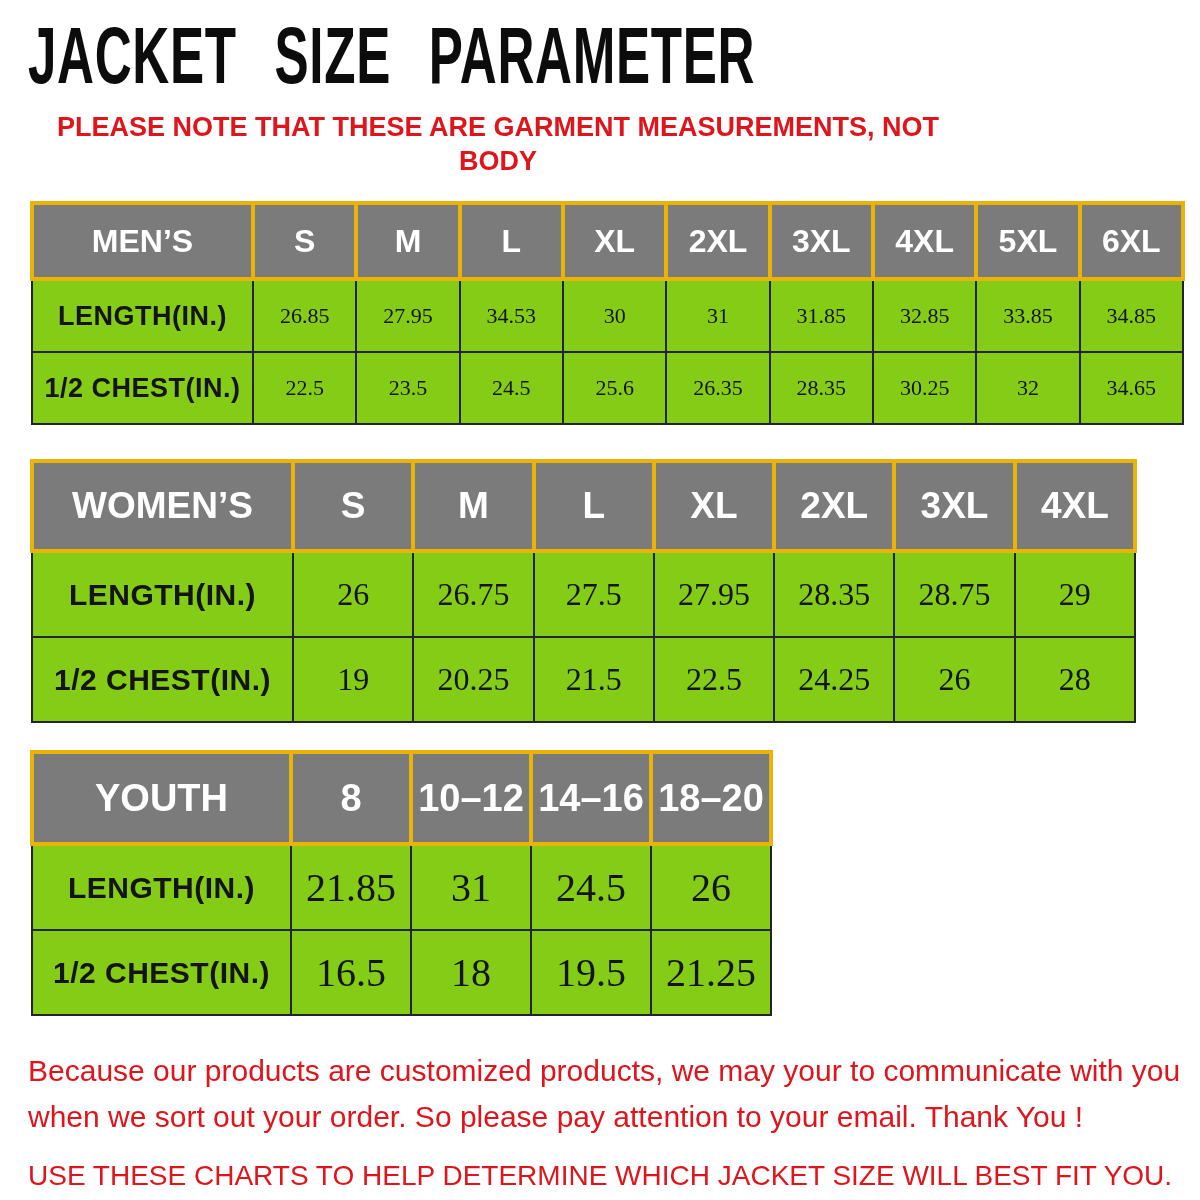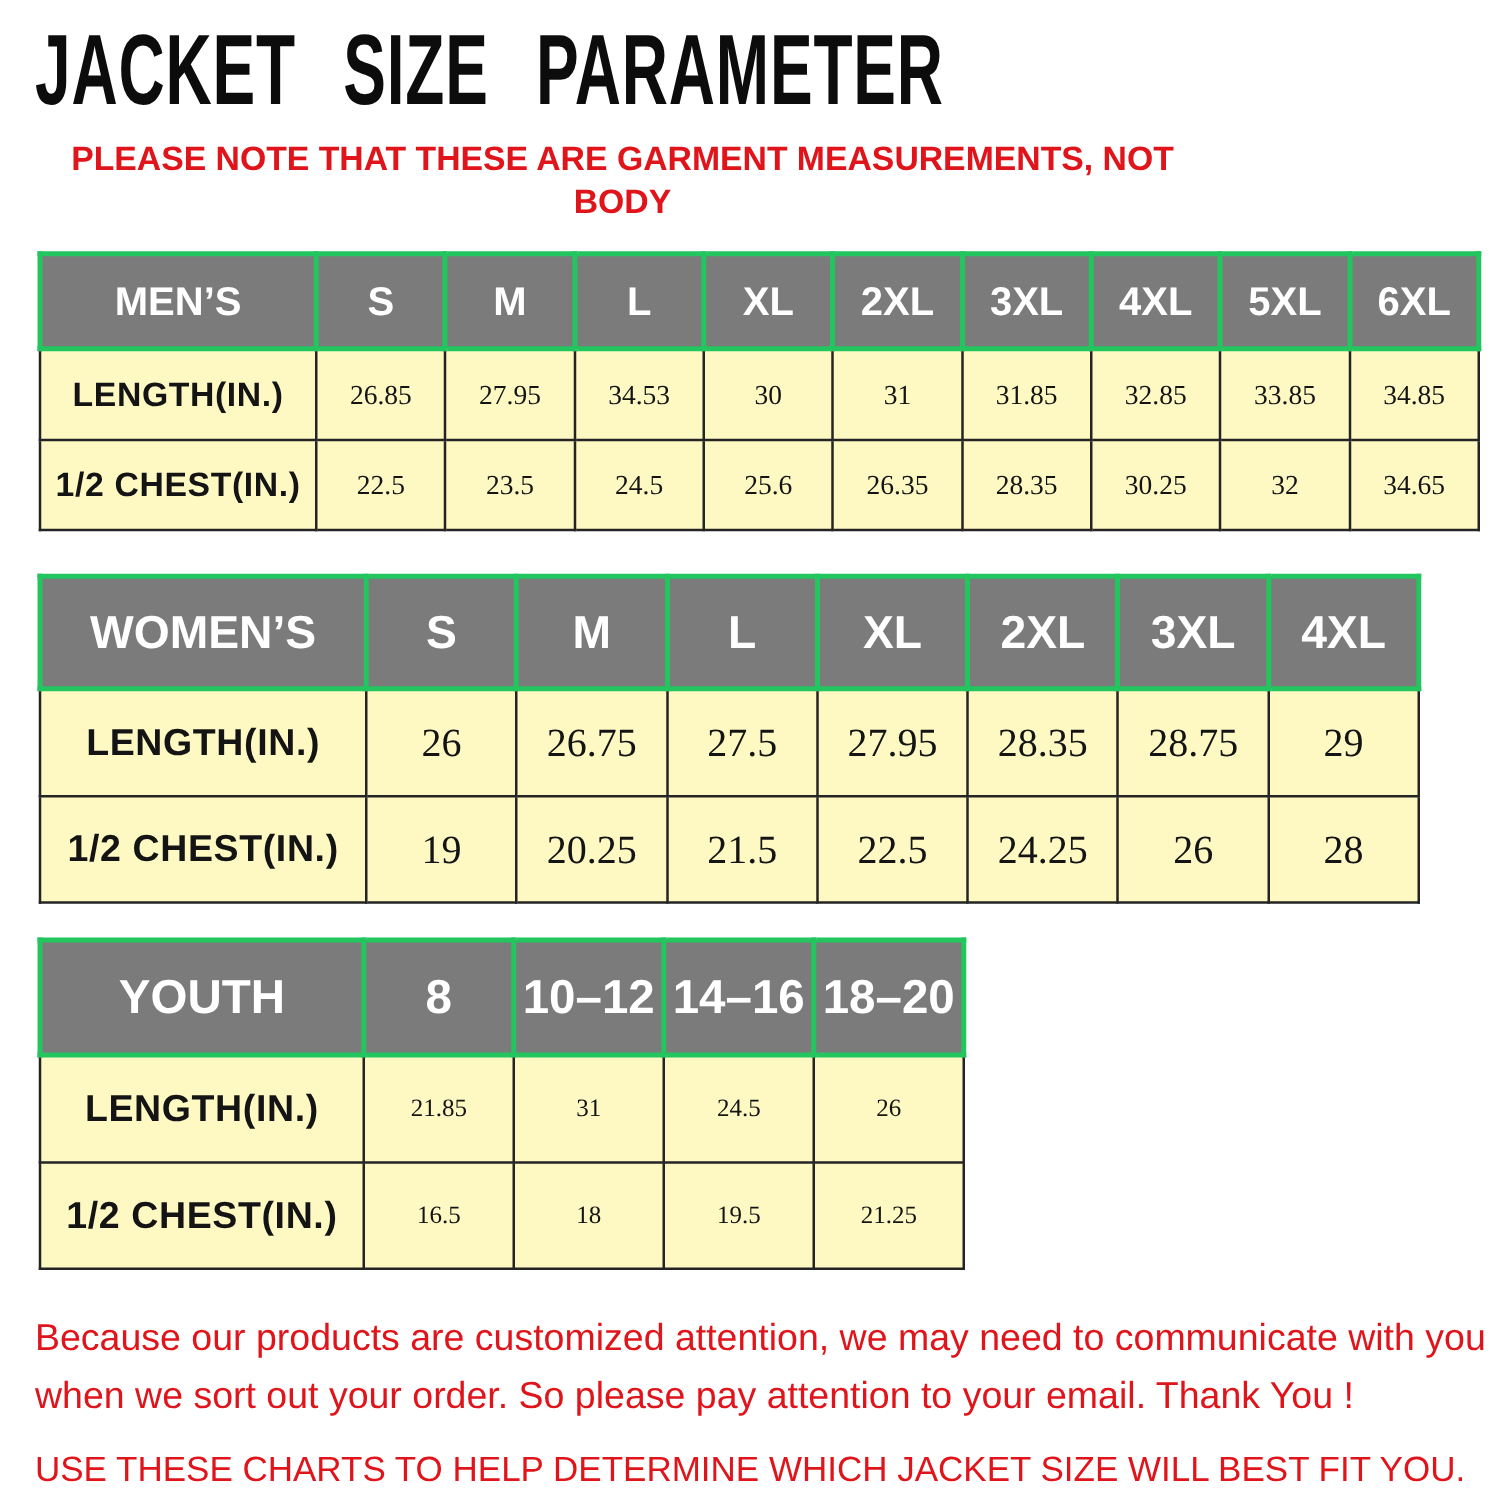--- a/index.html
+++ b/index.html
@@ -41,30 +41,30 @@
 
   table.tbl{
     border-collapse:collapse;
     table-layout:fixed;
     margin-left:2px;
   }
   .tbl th{
     background:var(--gray);
     color:#ffffff;
     font-weight:700;
-    border:4px solid #22c55e;
+    border:4px solid #eab308;
     text-align:center;
     vertical-align:middle;
     padding:0;
   }
   .tbl td{
     border:2px solid #242424;
     text-align:center;
     vertical-align:middle;
-    background:#fef9c3;
+    background:#84cc16;
     padding:0;
   }
   .tbl td.label-cell{font-weight:700;letter-spacing:0.5px;}
   .tbl td.value-cell{font-family:"Liberation Serif", serif;}
 
   .tbl-mens{width:1155px;margin-top:23px;}
   .tbl-mens .label-col{width:217px;}
   .tbl-mens th{height:72px;font-size:32px;}
   .tbl-mens td{height:70px;}
   .tbl-mens td.label-cell{font-size:27px;}
@@ -75,21 +75,21 @@
   .tbl-womens th{height:86px;font-size:37px;}
   .tbl-womens td{height:83px;}
   .tbl-womens td.label-cell{font-size:30px;}
   .tbl-womens td.value-cell{font-size:32px;}
 
   .tbl-youth{width:743px;margin-top:27px;}
   .tbl-youth .label-col{width:255px;}
   .tbl-youth th{height:88px;font-size:38px;}
   .tbl-youth td{height:83px;}
   .tbl-youth td.label-cell{font-size:30px;}
-  .tbl-youth td.value-cell{font-size:20px;}
+  .tbl-youth td.value-cell{font-size:40px;}
 
   .footer-para{
     margin-top:32px;
     color:var(--red);
     font-size:30px;
     line-height:46px;
     font-weight:400;
   }
   .footer-para .line{white-space:nowrap;}
   .closing{
@@ -213,19 +213,19 @@
           <td class="label-cell">1/2 CHEST(IN.)</td>
           <td class="value-cell">16.5</td>
           <td class="value-cell">18</td>
           <td class="value-cell">19.5</td>
           <td class="value-cell">21.25</td>
         </tr>
       </tbody>
     </table>
 
   <div class="footer-para">
-    <div class="line">Because our products are customized attention, we may need to communicate with you</div>
+    <div class="line">Because our products are customized products, we may your to communicate with you</div>
     <div class="line">when we sort out your order. So please pay attention to your email. Thank You !</div>
   </div>
 
   <div class="closing">USE THESE CHARTS TO HELP DETERMINE WHICH JACKET SIZE WILL BEST FIT YOU.</div>
 
 </div>
 
 </body></html>

